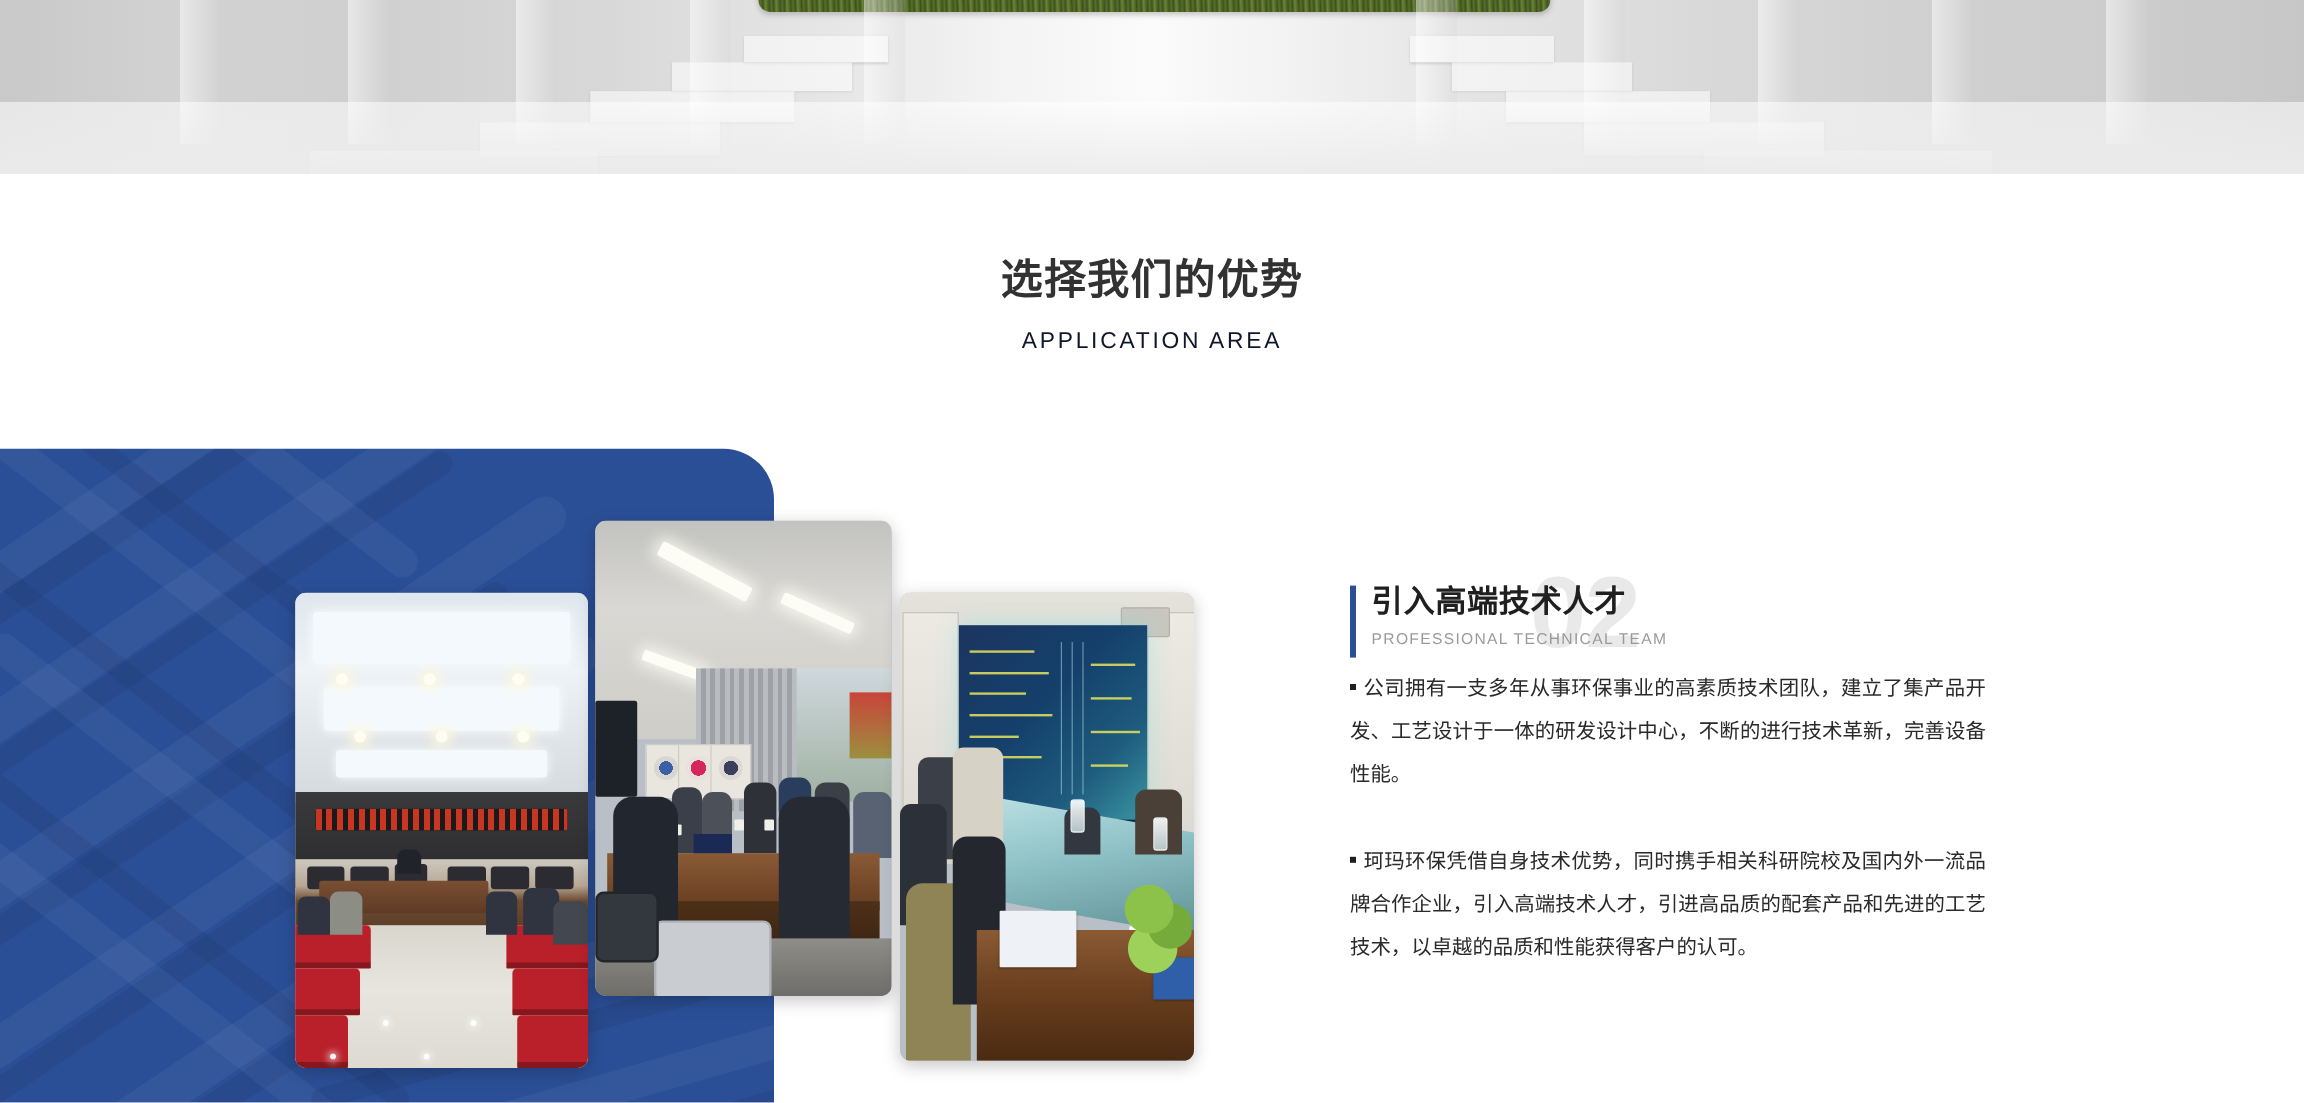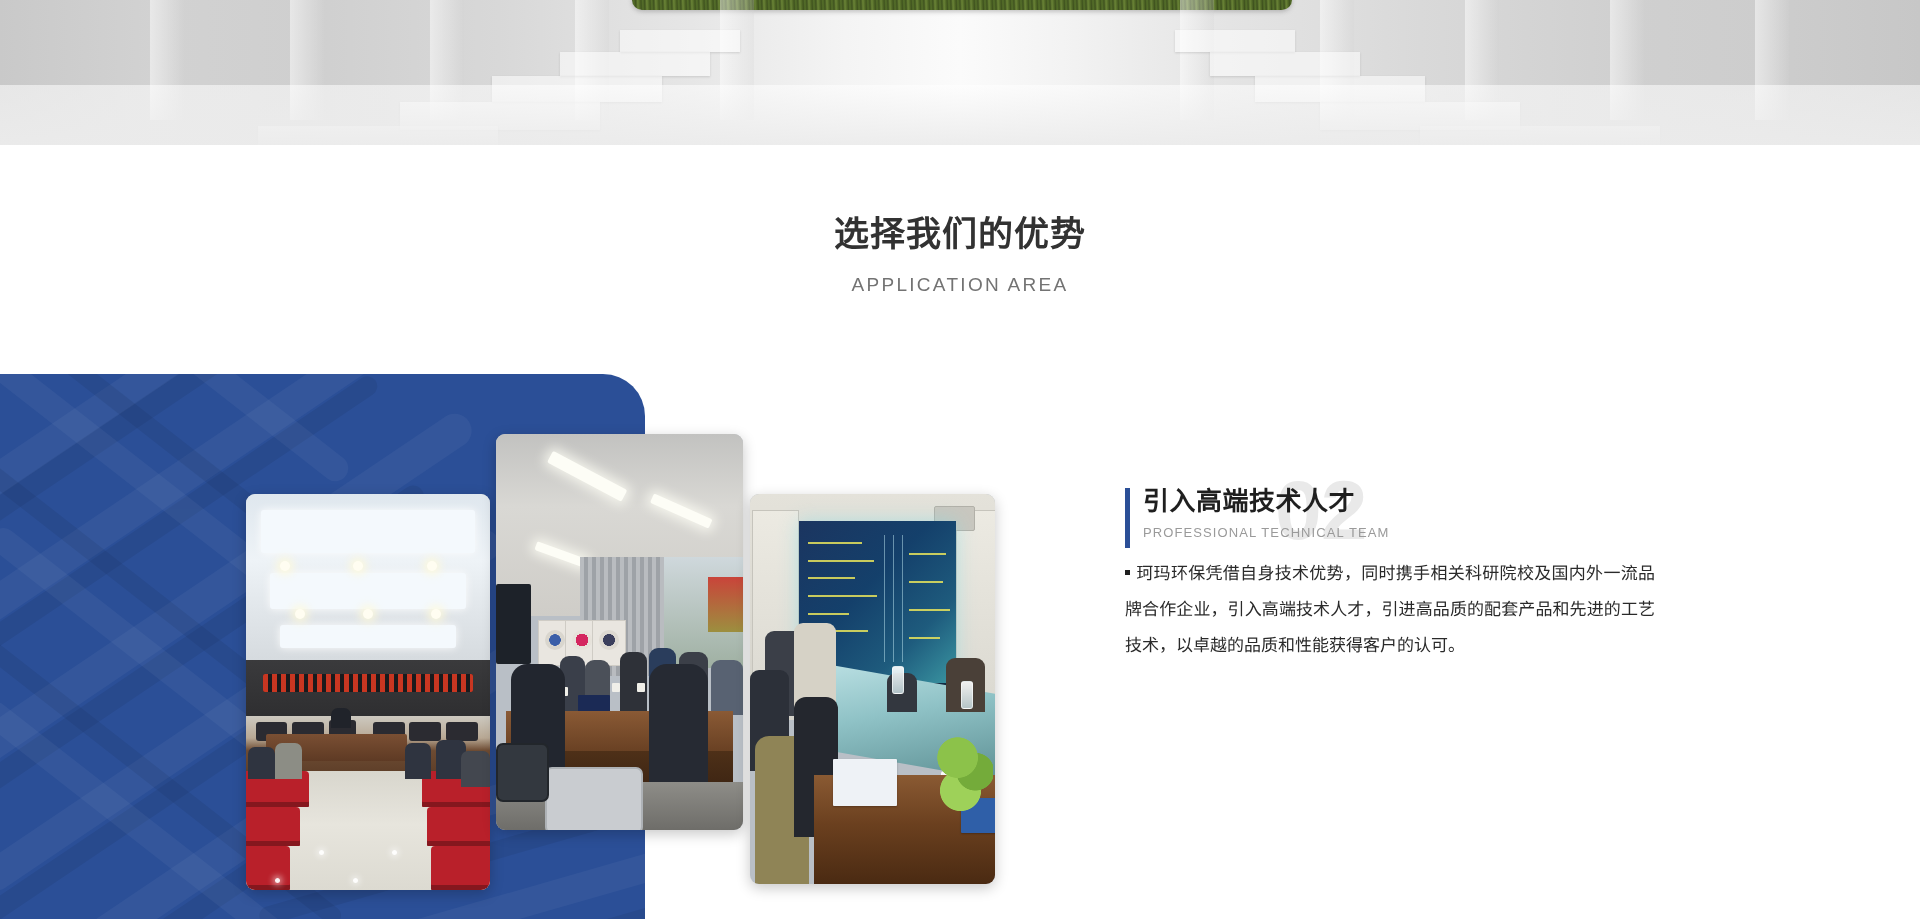--- a/index.html
+++ b/index.html
@@ -73,21 +73,21 @@
     font-size: 35px;
     font-weight: bold;
     color: #323232;
     letter-spacing: 1px;
     line-height: 1.3;
     margin: 0;
   }
   .section-sub {
     margin: 17px 0 0 0;
     font-size: 19px;
-    color: #737373;
+    color: #0f172a;
     letter-spacing: 2.3px;
   }
 
   
   .blue-panel {
     position: absolute;
     left: 0; top: 374px;
     width: 645px;
     height: 545px;
     background: #2b4f97;
@@ -554,19 +554,22 @@
   </div>
 
   <div class="content">
     <div class="heading-row">
       <div class="heading-bar"></div>
       <div class="watermark-number">02</div>
       <h3 class="heading-cn">引入高端技术人才</h3>
       <p class="heading-en">PROFESSIONAL TECHNICAL TEAM</p>
     </div>
 
+    <p class="para">
+      <span class="bullet"></span><span>公司拥有一支多年从事环保事业的高素质技术团队，建立了集产品开发、工艺设计于一体的研发设计中心，不断的进行技术革新，完善设备性能。</span>
+    </p>
 
     <p class="para">
       <span class="bullet"></span><span>珂玛环保凭借自身技术优势，同时携手相关科研院校及国内外一流品牌合作企业，引入高端技术人才，引进高品质的配套产品和先进的工艺技术，以卓越的品质和性能获得客户的认可。</span>
     </p>
   </div>
 
 </div>
 
 </body></html>

